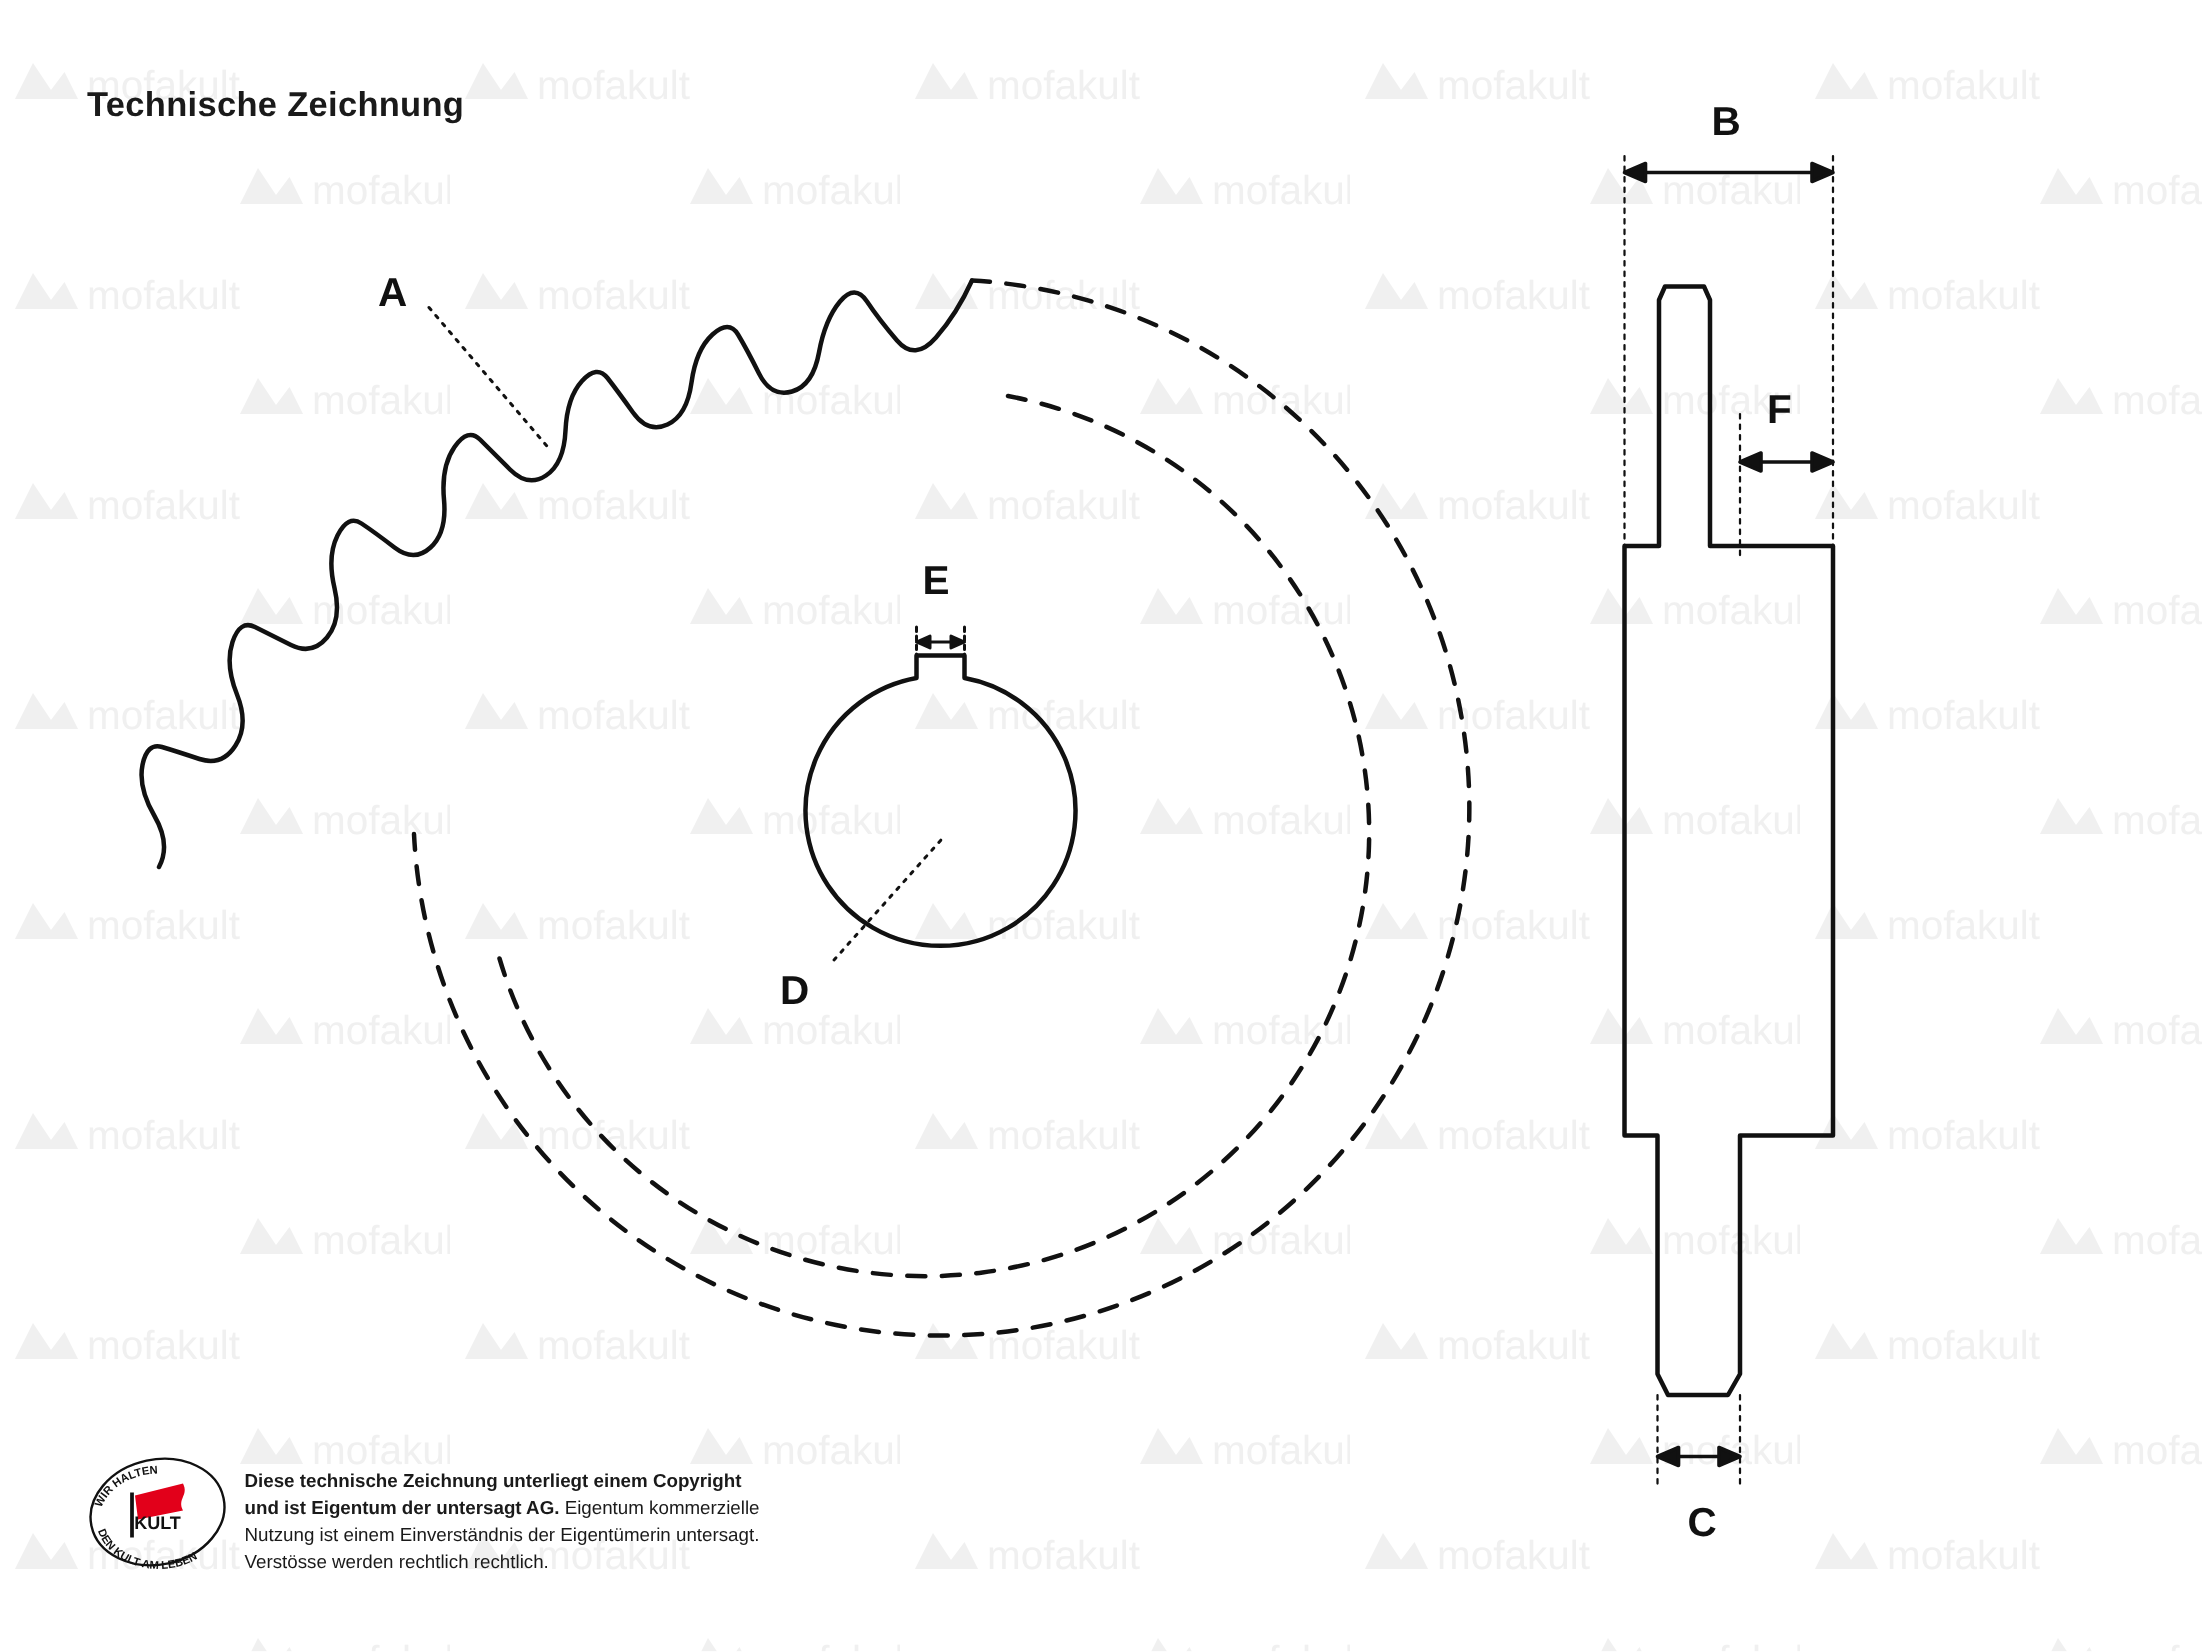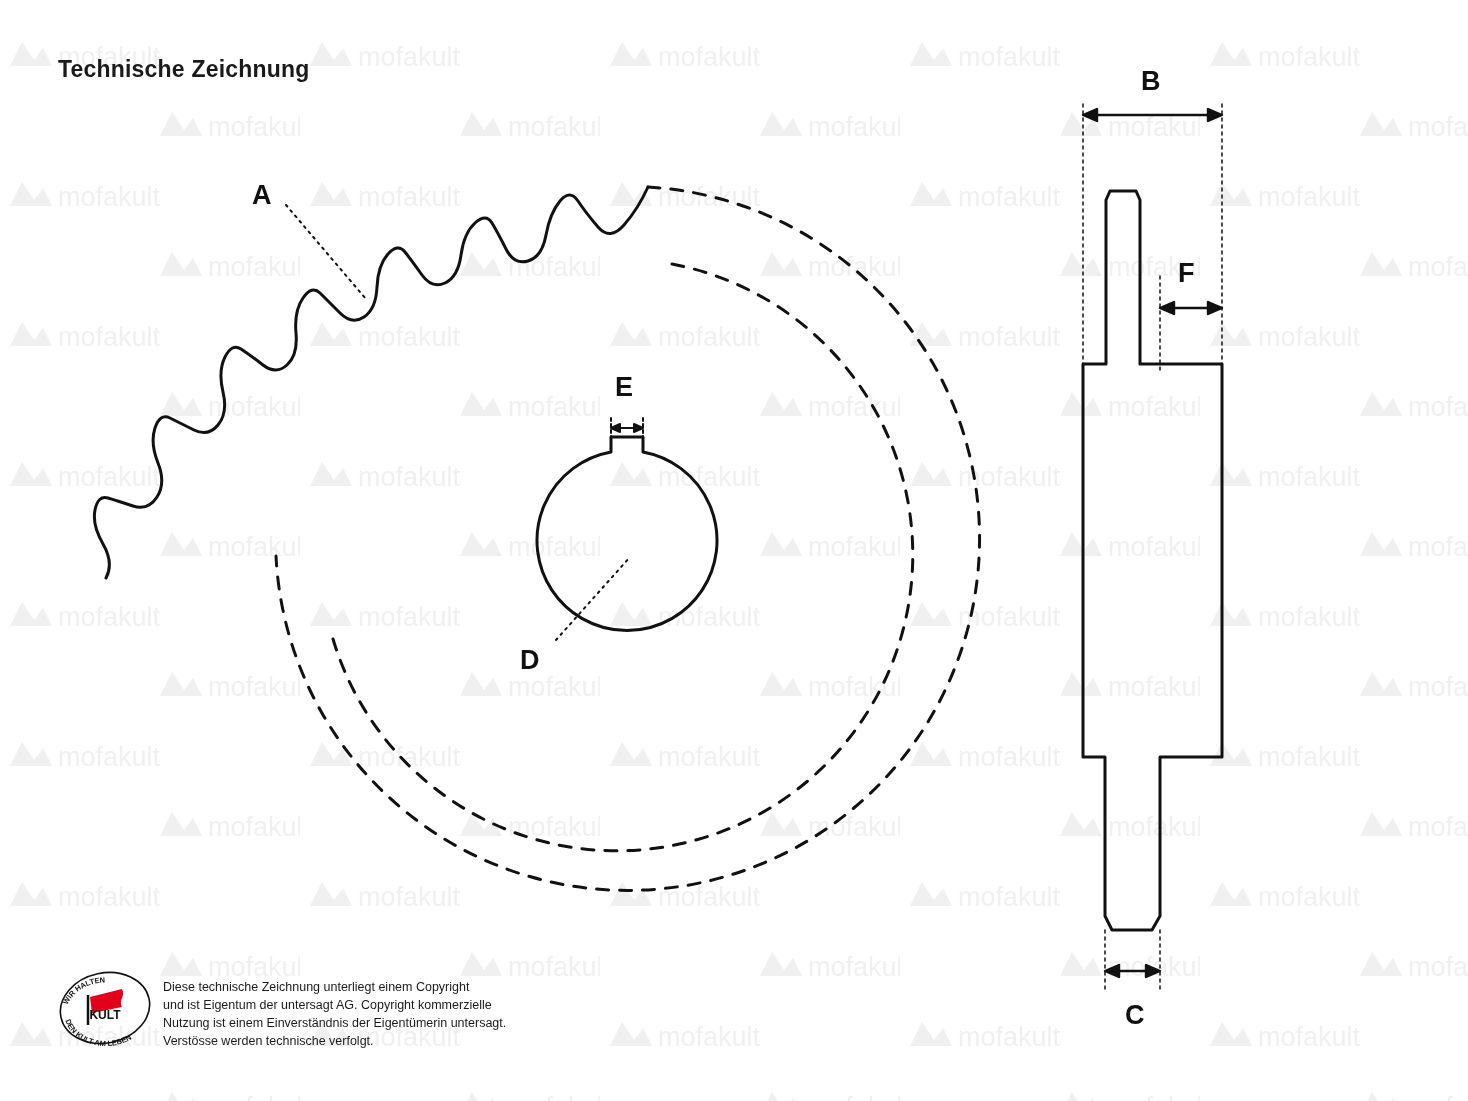--- a/index.html
+++ b/index.html
@@ -60,21 +60,21 @@
     position: absolute;
     left: 163px;
     top: 978px;
     width: 400px;
     font-size: 12.5px;
     line-height: 1.45;
     color: #1a1a1a;
     z-index: 3;
   }
   #copyright-block .strong {
-    font-weight: normal;
+    font-weight: bold;
   }
   #kult-logo {
     position: absolute;
     left: 52px;
     top: 967px;
     width: 106px;
     height: 82px;
     z-index: 3;
   }
 </style>
@@ -416,18 +416,18 @@
       <textPath href="#arc-top" startOffset="6%">WIR HALTEN</textPath>
     </text>
     <path id="arc-bottom" d="M 12 44 A 42 34 0 0 0 96 46" fill="none"></path>
     <text font-family="Liberation Sans, sans-serif" font-size="7.5" font-weight="bold" fill="#111">
       <textPath href="#arc-bottom" startOffset="8%">DEN KULT AM LEBEN</textPath>
     </text>
   </svg>
 
   <div id="copyright-block">
     <span class="strong">Diese technische Zeichnung unterliegt einem Copyright</span><br>
-    <span class="strong">und ist Eigentum der untersagt AG.</span><span> Copyright kommerzielle</span><br>
+    <span class="strong">und ist Eigentum der untersagt AG.</span><span> Eigentum kommerzielle</span><br>
     <span>Nutzung ist einem Einverständnis der Eigentümerin untersagt.</span><br>
-    <span>Verstösse werden technische verfolgt.</span>
+    <span>Verstösse werden rechtlich rechtlich.</span>
   </div>
 
 </div>
 
 </body></html>

